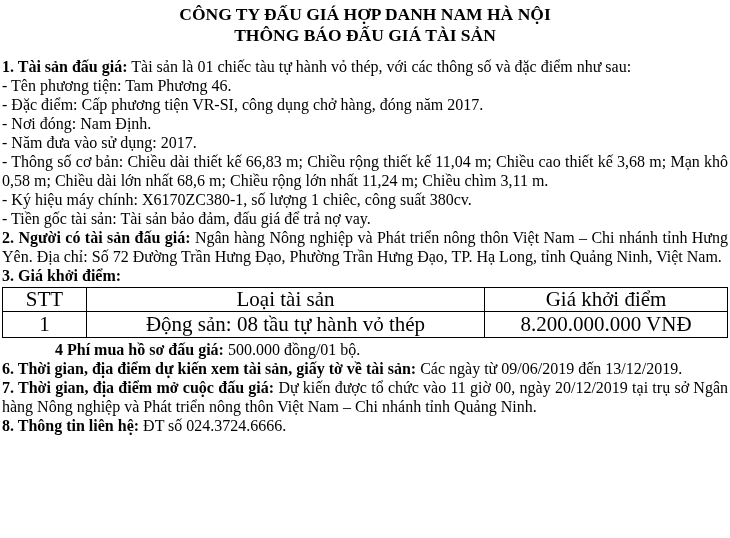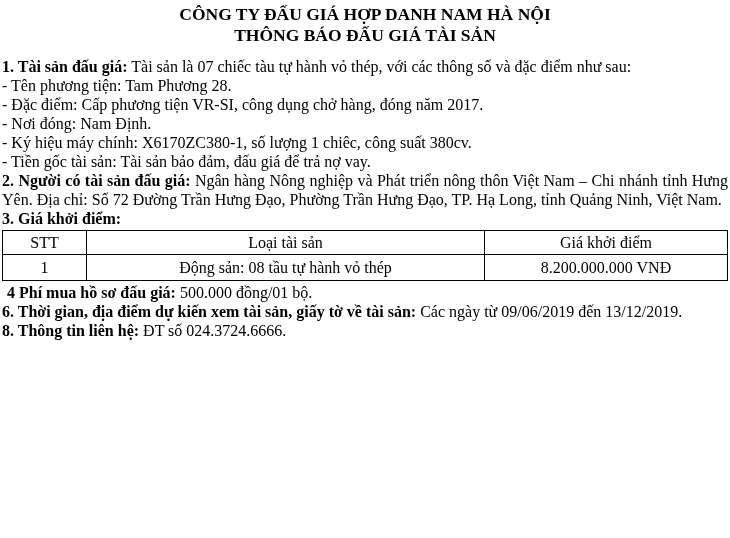--- a/index.html
+++ b/index.html
@@ -27,59 +27,61 @@
   }
   .para {
     margin: 0;
     line-height: 19px;
     text-align: justify;
   }
   .para b {
     font-weight: bold;
   }
   .indent-a { padding-left: 3px; }
-  .indent-b { padding-left: 5px; }
+  .indent-b { padding-left: 5px; margin-left: 48px; }
   table.price-table {
     width: 100%;
     border-collapse: collapse;
     table-layout: fixed;
     margin: 2px 0 2px 0;
   }
   .price-table th,
   .price-table td {
     border: 1.5px solid #000000;
     font-weight: normal;
     text-align: center;
     vertical-align: middle;
     line-height: 19px;
     padding: 2px 4px;
-    font-size: 16px;
+    font-size: 21px;
     overflow: hidden;
   }
   .price-table td { padding: 3px 4px; }
 </style>
 </head>
 <body>
 
 <div class="page">
 
   <div class="title-block">
     <div>CÔNG TY ĐẤU GIÁ HỢP DANH NAM HÀ NỘI</div>
     <div>THÔNG BÁO ĐẤU GIÁ TÀI SẢN</div>
   </div>
 
-  <p class="para"><b>1. Tài sản đấu giá:</b> <span>Tài sản là 07 chiếc tàu tự hành vỏ thép, với các thông số và đặc điểm như sau:</span></p>
+  <p class="para"><b>1. Tài sản đấu giá:</b> <span>Tài sản là 01 chiếc tàu tự hành vỏ thép, với các thông số và đặc điểm như sau:</span></p>
 
-  <p class="para"><b></b> <span>- Tên phương tiện: Tam Phương 28.</span></p>
+  <p class="para"><b></b> <span>- Tên phương tiện: Tam Phương 46.</span></p>
 
   <p class="para"><b></b> <span>- Đặc điểm: Cấp phương tiện VR-SI, công dụng chở hàng, đóng năm 2017.</span></p>
 
   <p class="para"><b></b> <span>- Nơi đóng: Nam Định.</span></p>
 
+  <p class="para"><b></b> <span>- Năm đưa vào sử dụng: 2017.</span></p>
 
+  <p class="para"><b></b> <span>- Thông số cơ bản: Chiều dài thiết kế 66,83 m; Chiều rộng thiết kế 11,04 m; Chiều cao thiết kế 3,68 m; Mạn khô 0,58 m; Chiều dài lớn nhất 68,6 m; Chiều rộng lớn nhất 11,24 m; Chiều chìm 3,11 m.</span></p>
 
   <p class="para"><b></b> <span>- Ký hiệu máy chính: X6170ZC380-1, số lượng 1 chiêc, công suất 380cv.</span></p>
 
 
   <p class="para"><b></b> <span>- Tiền gốc tài sản: Tài sản bảo đảm, đấu giá để trả nợ vay.</span></p>
 
   <p class="para"><b>2. Người có tài sản đấu giá:</b> <span>Ngân hàng Nông nghiệp và Phát triển nông thôn Việt Nam – Chi nhánh tỉnh Hưng Yên. Địa chỉ: Số 72 Đường Trần Hưng Đạo, Phường Trần Hưng Đạo, TP. Hạ Long, tỉnh Quảng Ninh, Việt Nam.</span></p>
 
   <p class="para"><b>3. Giá khởi điểm:</b><span></span></p>
 
@@ -102,16 +104,17 @@
       </tr>
     </tbody>
   </table>
 
 
   <p class="para indent-b"><b>4 Phí mua hồ sơ đấu giá:</b> <span>500.000 đồng/01 bộ.</span></p>
 
 
   <p class="para"><b>6. Thời gian, địa điểm dự kiến xem tài sản, giấy tờ về tài sản:</b> <span>Các ngày từ 09/06/2019 đến 13/12/2019.</span></p>
 
+  <p class="para"><b>7. Thời gian, địa điểm mở cuộc đấu giá:</b> <span>Dự kiến được tổ chức vào 11 giờ 00, ngày 20/12/2019 tại trụ sở Ngân hàng Nông nghiệp và Phát triển nông thôn Việt Nam – Chi nhánh tỉnh Quảng Ninh.</span></p>
 
   <p class="para"><b>8. Thông tin liên hệ:</b> <span>ĐT số 024.3724.6666.</span></p>
 
 </div>
 
 </body></html>

